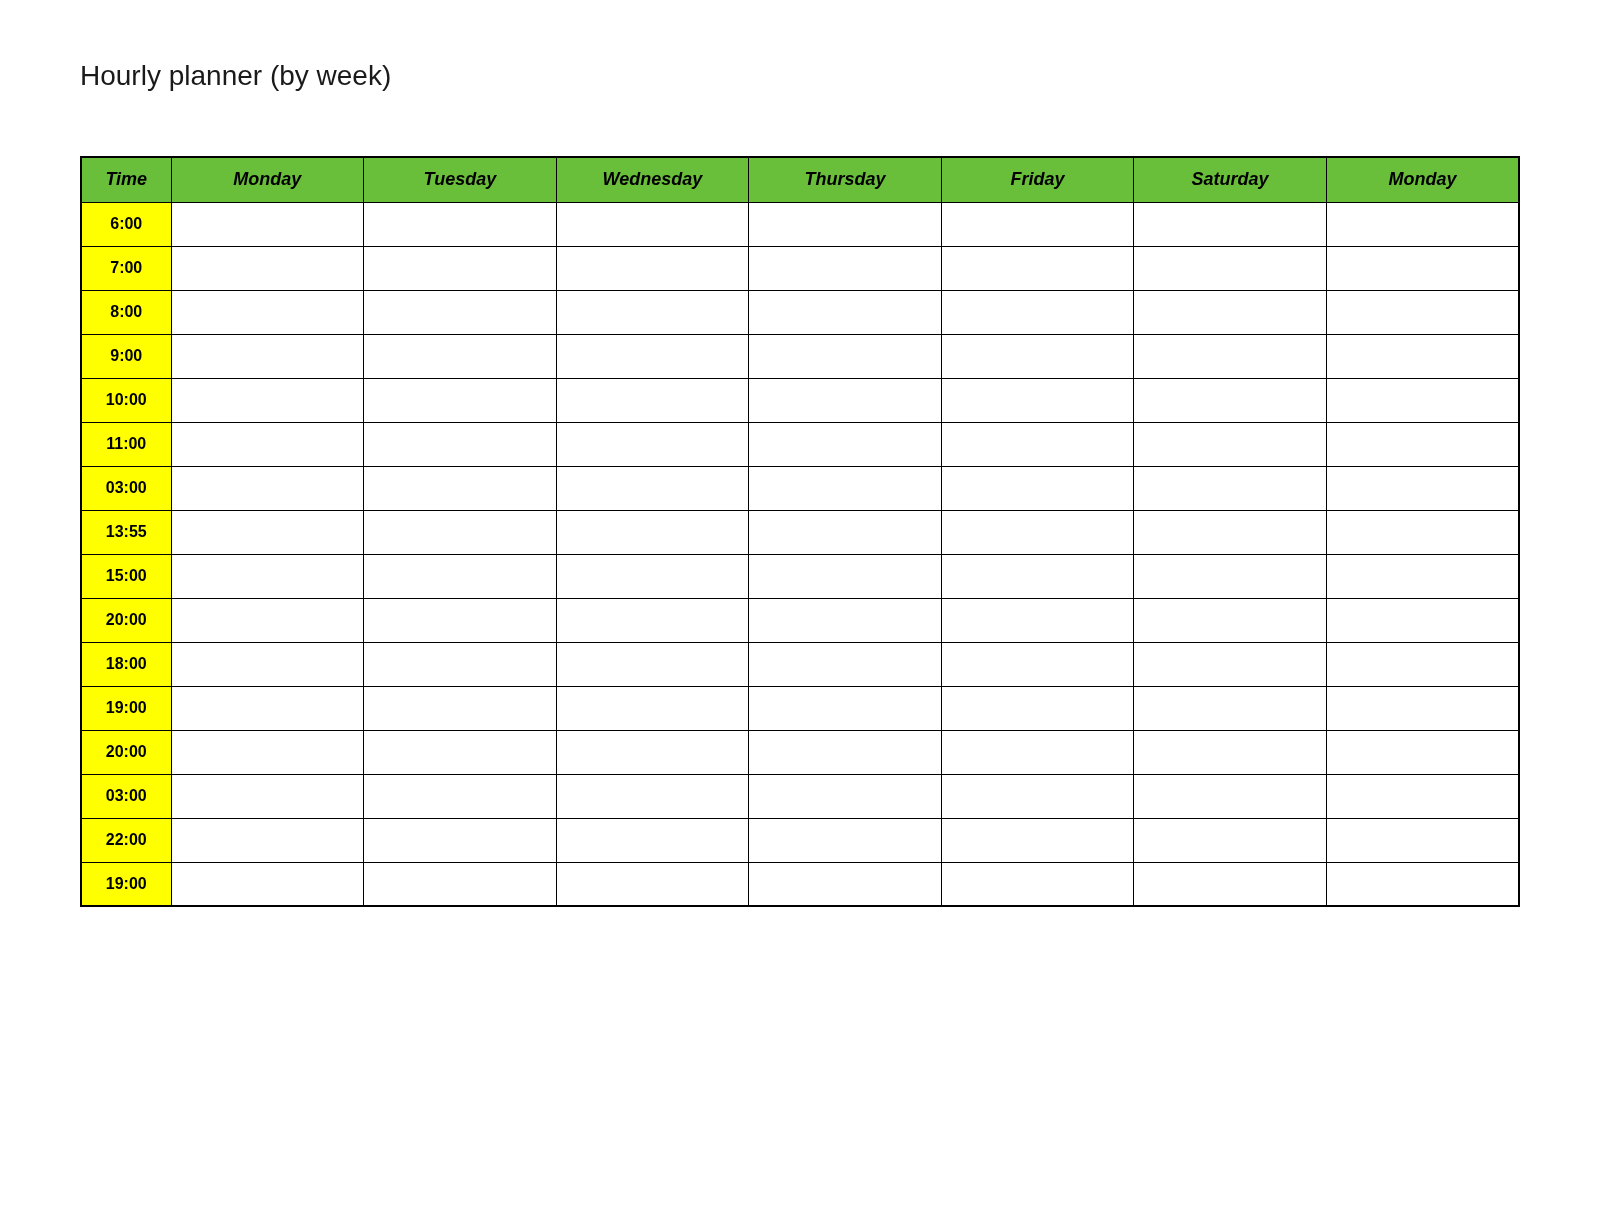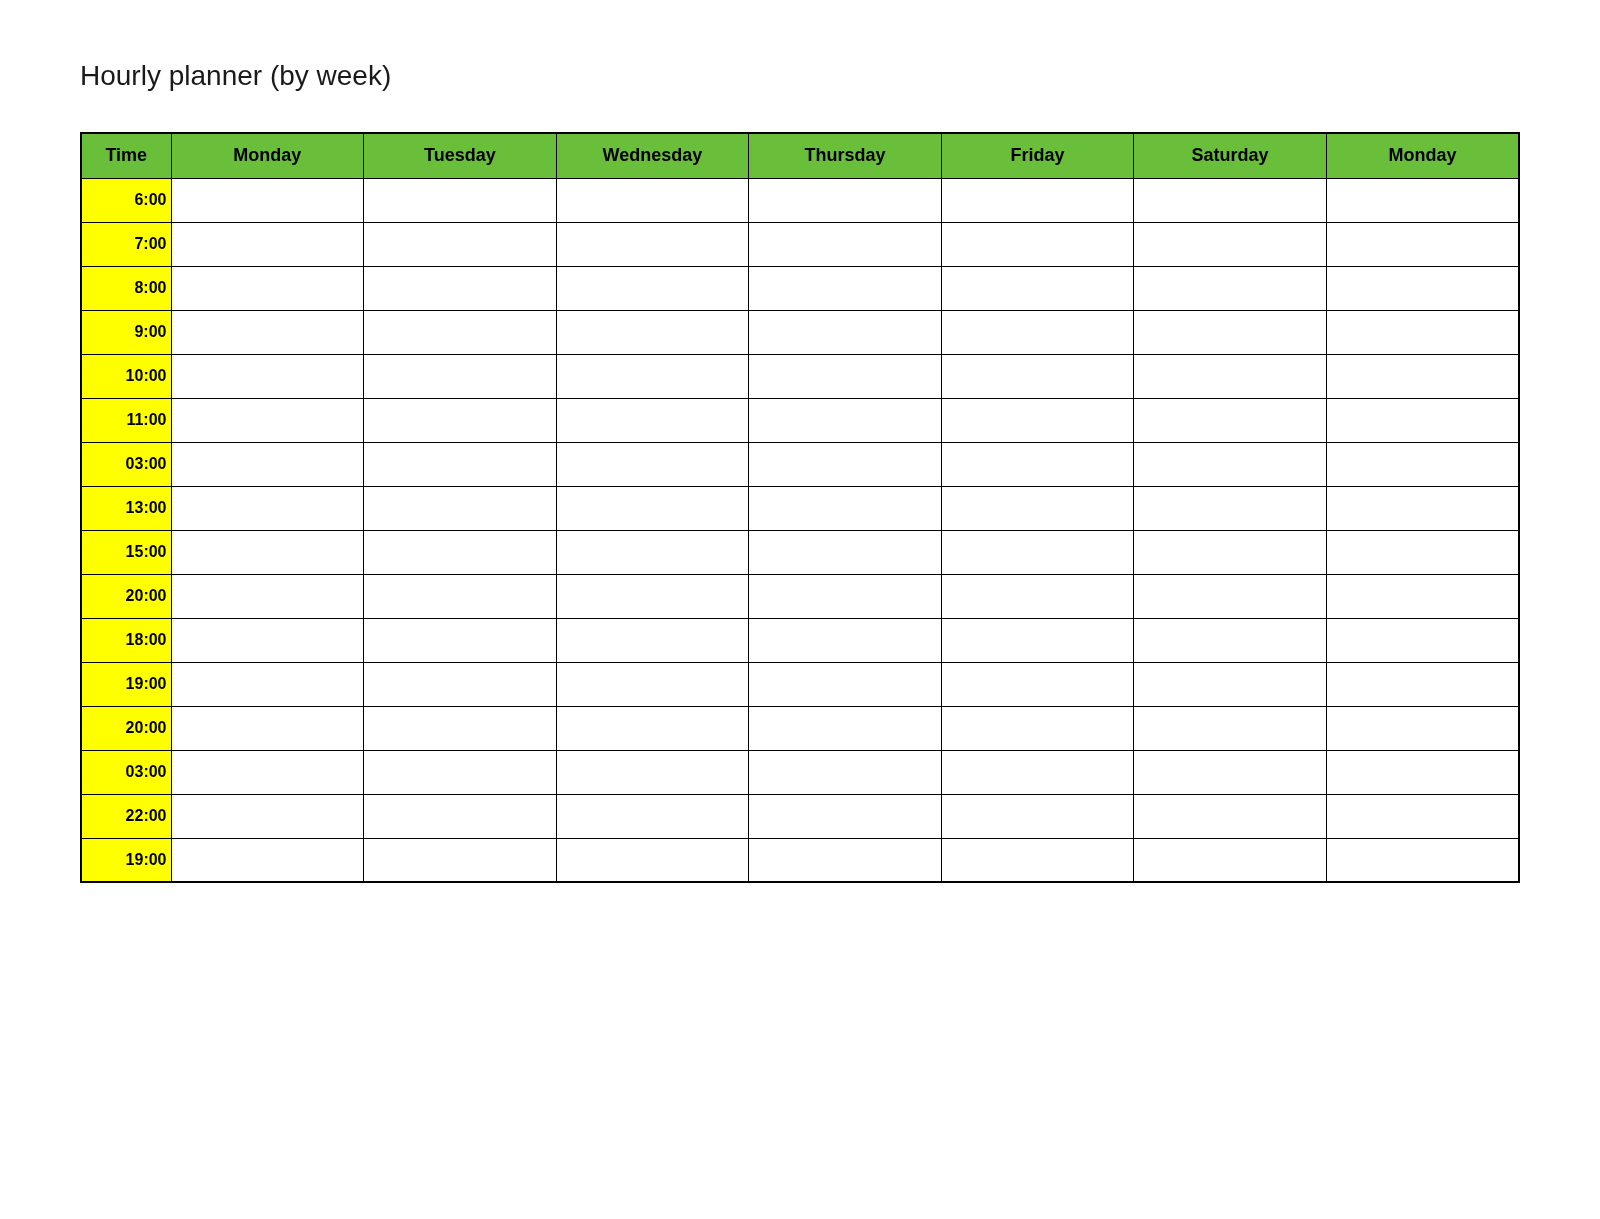--- a/index.html
+++ b/index.html
@@ -13,21 +13,21 @@
       font-family: Arial, sans-serif;
       width: 1600px;
       min-height: 1219px;
       padding: 60px 80px;
     }
 
     .page-title {
       font-size: 28px;
       font-weight: normal;
       color: #1a1a1a;
-      margin-bottom: 40px;
+      margin-bottom: 64px;
     }
 
     .planner-table {
       width: 100%;
       border-collapse: collapse;
       border: 2px solid #000000;
     }
 
     .planner-table th,
     .planner-table td {
@@ -36,35 +36,35 @@
       vertical-align: middle;
     }
 
     .planner-table thead th {
       background-color: #6abf3a;
       color: #000000;
       font-size: 18px;
       font-weight: bold;
       padding: 10px 4px;
       height: 45px;
+      font-style: italic;
     }
 
     .planner-table thead th.time-header {
       background-color: #6abf3a;
     }
 
     .planner-table tbody td.time-cell {
       background-color: #ffff00;
       color: #000000;
       font-size: 16px;
       font-weight: bold;
       padding: 6px 4px;
       width: 90px;
       height: 44px;
-      text-align: right;
     }
 
     .planner-table tbody td.day-cell {
       background-color: #ffffff;
       height: 44px;
       min-width: 120px;
     }
   </style>
 </head>
 <body>
@@ -149,21 +149,21 @@
         <td class="time-cell">03:00</td>
         <td class="day-cell"></td>
         <td class="day-cell"></td>
         <td class="day-cell"></td>
         <td class="day-cell"></td>
         <td class="day-cell"></td>
         <td class="day-cell"></td>
         <td class="day-cell"></td>
       </tr>
       <tr>
-        <td class="time-cell">13:00</td>
+        <td class="time-cell">13:55</td>
         <td class="day-cell"></td>
         <td class="day-cell"></td>
         <td class="day-cell"></td>
         <td class="day-cell"></td>
         <td class="day-cell"></td>
         <td class="day-cell"></td>
         <td class="day-cell"></td>
       </tr>
       <tr>
         <td class="time-cell">15:00</td>

